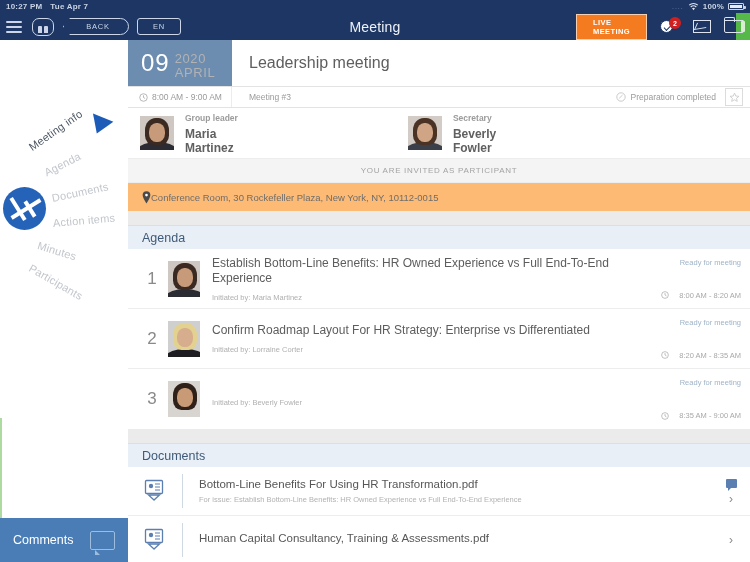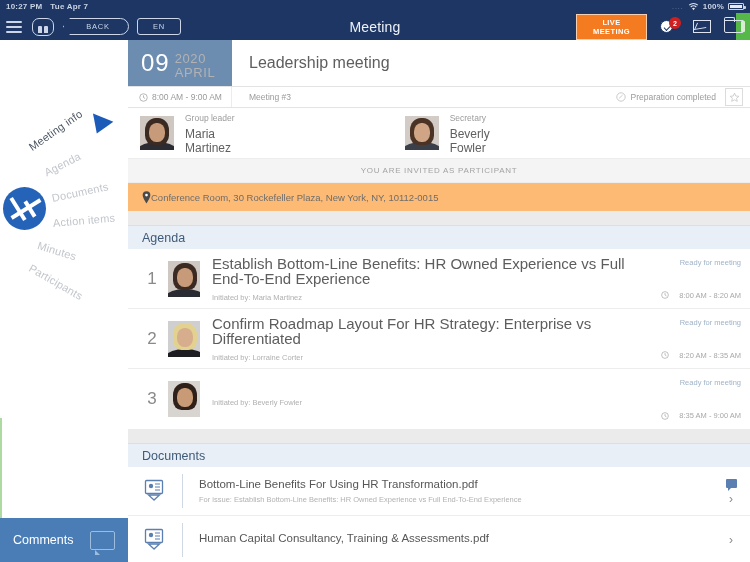--- a/index.html
+++ b/index.html
@@ -48,21 +48,21 @@
     height:17px;min-width:44px;border:1.3px solid #ccd6e8;color:#ccd6e8;font-size:7.5px;border-radius:3px;
     display:flex;align-items:center;justify-content:center;letter-spacing:.8px;
   }
   .apptitle{
     position:absolute;left:0;right:0;text-align:center;color:#eef2f8;font-size:14px;letter-spacing:.2px;
     pointer-events:none;
   }
   .topright{margin-left:auto;display:flex;align-items:center;gap:13px;z-index:2;}
   .livebtn{
     background:#f47b20;border:1.5px solid #f7cfb0;color:#fff;font-size:7.5px;font-weight:bold;
-    line-height:9px;text-align:center;padding:3px 16px;letter-spacing:.4px;
+    line-height:9px;padding:3px 16px;letter-spacing:.4px;
   }
   .checkbadge{position:relative;width:20px;height:17px;}
   .checkbadge .circ{position:absolute;left:0;top:2px;width:13px;height:13px;border-radius:50%;background:#fff;border:1px solid #1d3663;}
   .checkbadge .circ::after{content:"";position:absolute;left:3px;top:4px;width:6px;height:3px;border-left:1.6px solid #1d3663;border-bottom:1.6px solid #1d3663;transform:rotate(-45deg);}
   .checkbadge .badge{position:absolute;right:-1px;top:-1px;width:12px;height:12px;border-radius:50%;background:#d01f1f;color:#fff;font-size:7px;font-weight:bold;display:flex;align-items:center;justify-content:center;}
   .envelope{width:18px;height:13px;border:1.3px solid #dde4f0;position:relative;}
   .envelope::after{content:"";position:absolute;left:2px;top:1px;width:10px;height:6px;border-left:1.3px solid #dde4f0;border-bottom:1.3px solid #dde4f0;transform:skewX(-32deg) rotate(-10deg);}
   .folder{width:20px;height:13px;border:1.3px solid #dde4f0;border-radius:1px 1px 2px 2px;position:relative;}
   .folder::before{content:"";position:absolute;left:-1px;top:-4px;width:9px;height:4px;border:1.3px solid #dde4f0;border-bottom:none;border-radius:2px 2px 0 0;}
   .greenbtn{position:absolute;right:0;top:13px;width:14px;height:27px;background:#55b848;display:flex;align-items:center;justify-content:center;}
@@ -110,21 +110,21 @@
   .datebox .dsub{font-size:13px;line-height:9px;letter-spacing:.6px;}
   .mtitle{flex:1;display:flex;align-items:center;padding-left:17px;font-size:16px;color:#5e5e5e;}
 
   .mmeta{display:flex;align-items:center;height:21px;border-bottom:1px solid #e3e3e3;font-size:8.5px;color:#9a9a9a;}
   .mmeta .c1{width:104px;display:flex;align-items:center;gap:4px;padding-left:11px;border-right:1px solid #ececec;height:100%;}
   .mmeta .c2{flex:1;padding-left:17px;}
   .mmeta .prep{display:flex;align-items:center;gap:4px;padding-right:9px;}
   .starbox{width:18px;height:18px;border:1px solid #dcdcdc;display:flex;align-items:center;justify-content:center;margin-right:7px;color:#c7c7c7;font-size:11px;}
 
   .people{display:flex;align-items:center;height:51px;padding-left:12px;background:#fff;border-bottom:1px solid #ededed;}
-  .person{display:flex;align-items:center;}
+  .person{display:flex;align-items:center;font-weight:bold;}
   .person.second{margin-left:170px;}
   .avatar{width:34px;height:34px;background:#d8d8d8;overflow:hidden;position:relative;flex:none;}
   .avatar .hair{position:absolute;left:5px;top:2px;width:24px;height:27px;border-radius:45% 45% 35% 35%;}
   .avatar .face{position:absolute;left:9px;top:7px;width:16px;height:19px;border-radius:45%;}
   .avatar .shoulder{position:absolute;left:-1px;bottom:-5px;width:36px;height:13px;border-radius:50% 50% 0 0;}
   .av1 .hair{background:#3a2a22;} .av1 .face{background:#c79a7a;} .av1 .shoulder{background:#2b2b33;} .av1{background:#cfc8c2;}
   .av2 .hair{background:#4a3224;} .av2 .face{background:#cfa586;} .av2 .shoulder{background:#3a3f4a;} .av2{background:#d3ccc6;}
   .av3 .hair{background:#e3d28f;} .av3 .face{background:#d6ad8d;} .av3 .shoulder{background:#1e1e22;} .av3{background:#cfcfcf;}
   .av4 .hair{background:#2f2019;} .av4 .face{background:#c99a76;} .av4 .shoulder{background:#d8d4cf;} .av4{background:#d8d4cf;}
   .pinfo{margin-left:11px;line-height:14px;}
@@ -136,21 +136,21 @@
 
   .sect{margin-top:14px;background:#fff;}
   .secthead{height:24px;background:#e8eff7;display:flex;align-items:center;padding-left:14px;font-size:12.5px;color:#3f5a78;border-top:1px solid #d9dfe6;}
 
   .arow{display:flex;align-items:center;height:60px;border-bottom:1px solid #ededed;padding-left:10px;position:relative;}
   .arow:last-child{border-bottom:none;}
   .anum{width:28px;font-size:17px;color:#8a8a8a;text-align:center;flex:none;}
   .aav{margin:0 12px 0 2px;}
   .aav .avatar{width:32px;height:36px;}
   .abody{flex:1;padding-right:12px;}
-  .atitle{font-size:15px;color:#5d5d5d;line-height:15px;}
+  .atitle{font-size:12px;color:#5d5d5d;line-height:15px;}
   .ainit{font-size:7.5px;color:#b0b0b0;margin-top:7px;}
   .aright{width:92px;flex:none;text-align:right;padding-right:9px;display:flex;flex-direction:column;justify-content:space-between;height:42px;}
   .astatus{font-size:7.5px;color:#9fb3c8;}
   .atime{font-size:7.5px;color:#a8a8a8;display:flex;align-items:center;justify-content:flex-end;gap:10px;}
 
   .drow{display:flex;align-items:center;height:49px;border-bottom:1px solid #ededed;padding-left:14px;position:relative;background:#fff;}
   .dico{width:26px;height:26px;flex:none;color:#5b7fb0;}
   .dbar{width:1px;height:34px;background:#cfd9e4;margin:0 16px 0 14px;flex:none;}
   .dbody{flex:1;}
   .dname{font-size:11.5px;color:#575757;}

